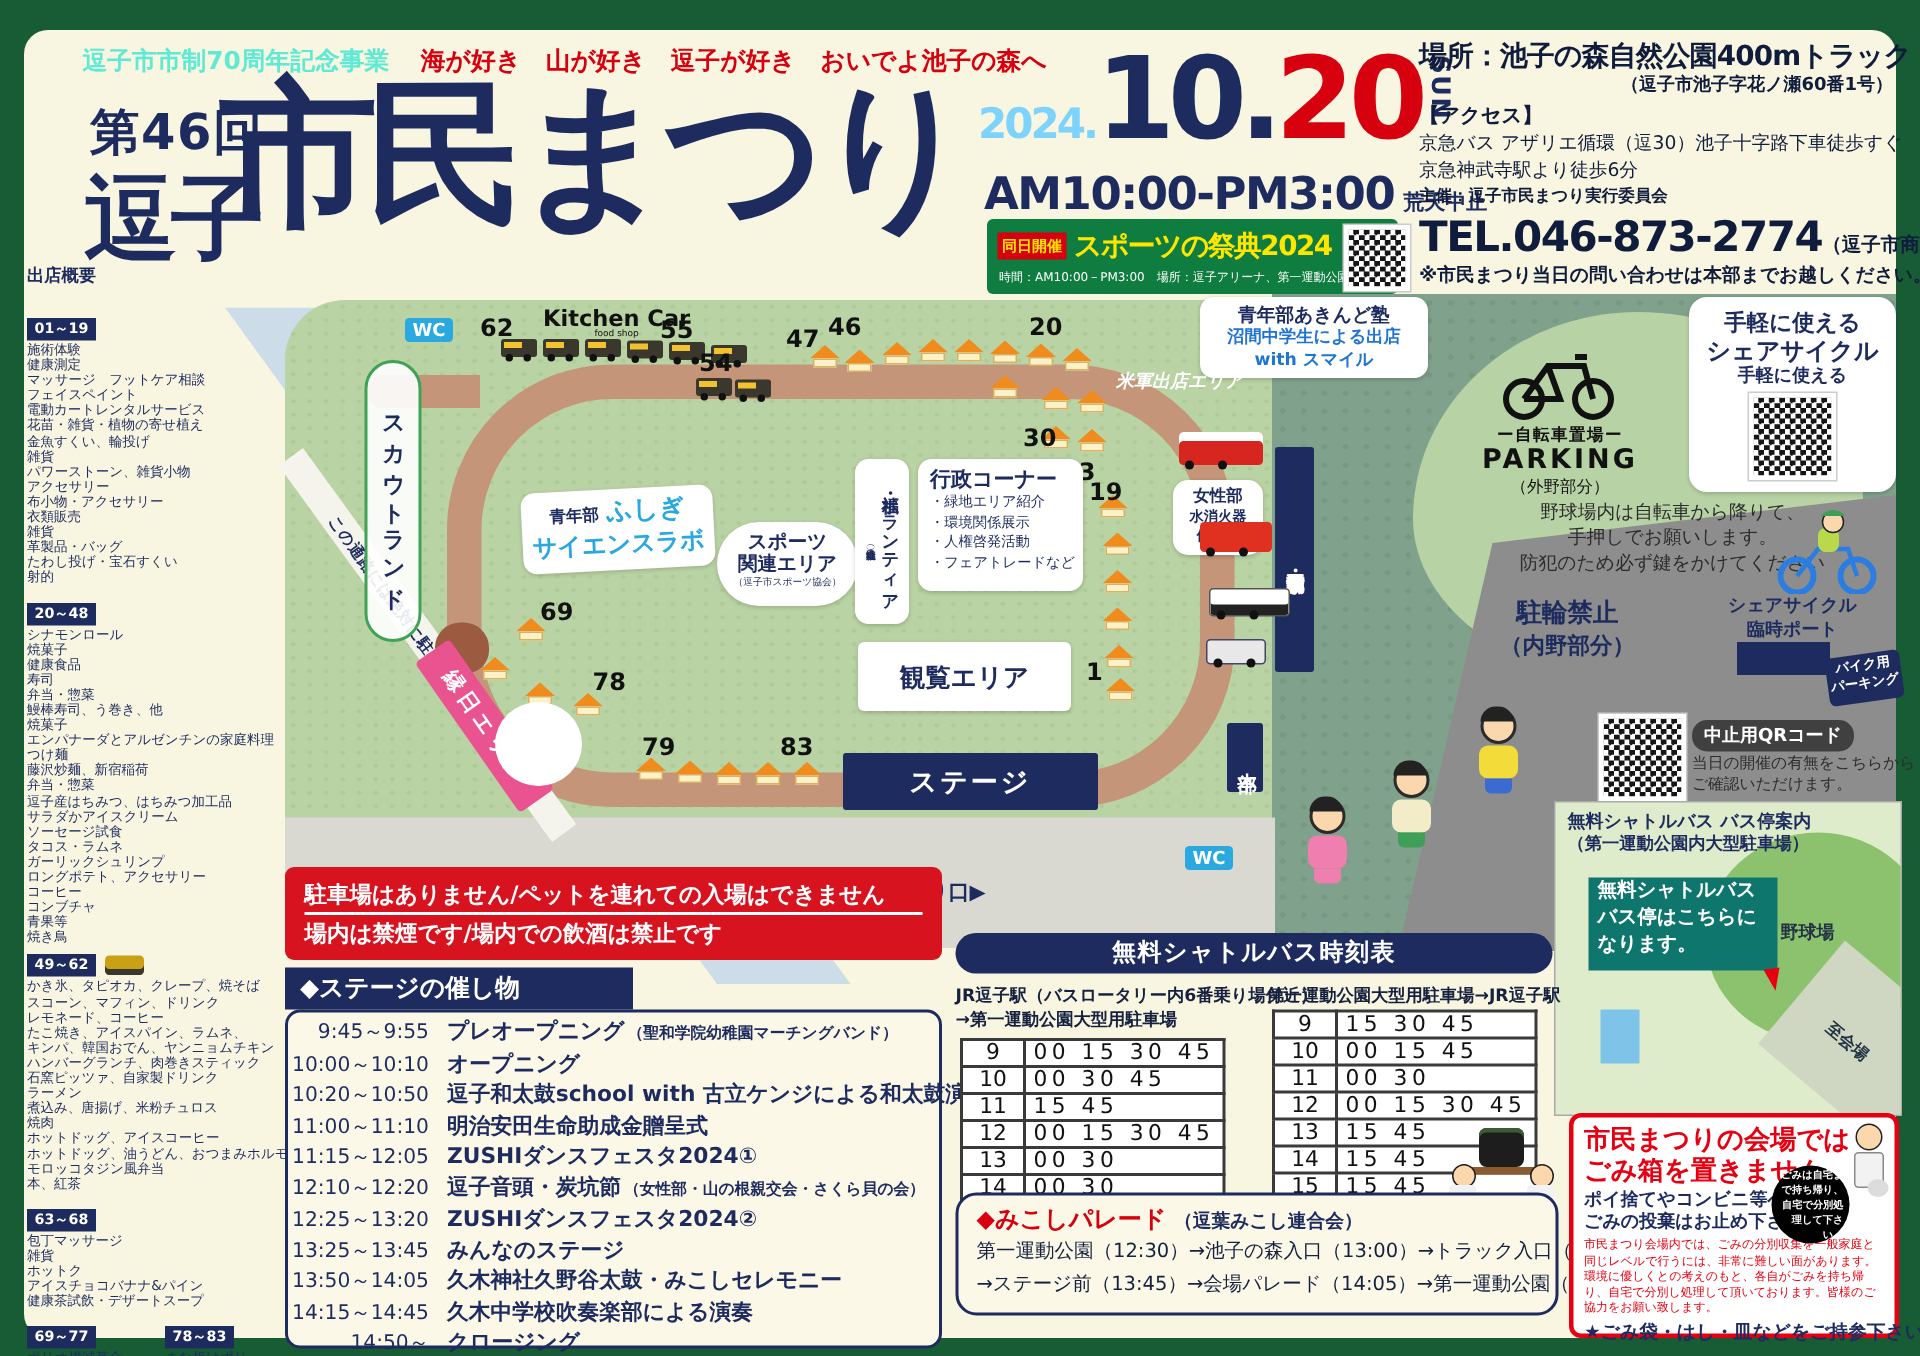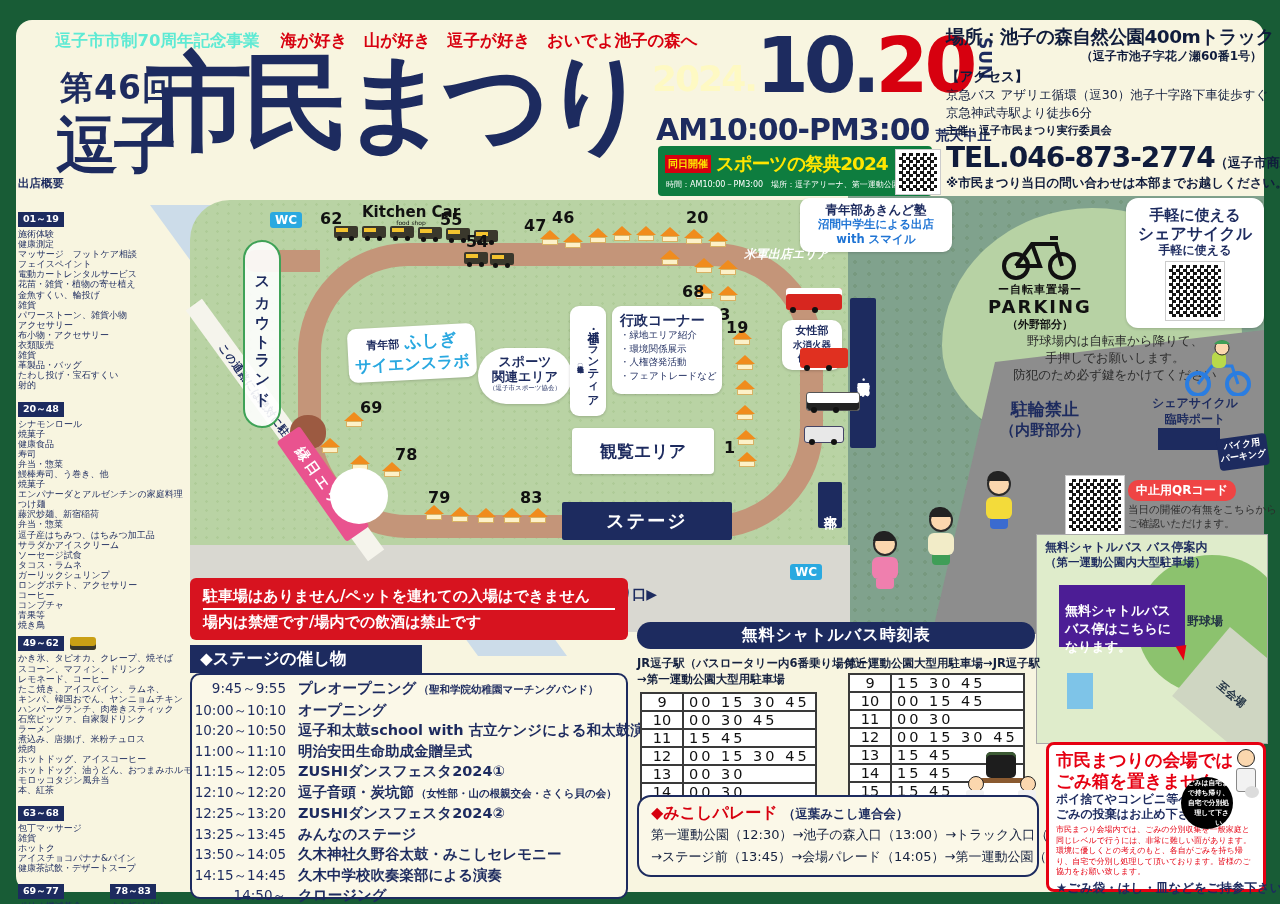--- a/index.html
+++ b/index.html
@@ -60,21 +60,21 @@
 
   <div class="abs" style="left:55px;top:30px;white-space:nowrap;">
     <span style="color:#5eead4;font-weight:bold;font-size:16.5px;margin-right:16px;">逗子市市制70周年記念事業</span>
     <span style="color:#d7000f;font-weight:bold;font-size:16.5px;">海が好き　山が好き　逗子が好き　おいでよ池子の森へ</span>
   </div>
   <div class="abs b navy" style="left:60px;top:66px;font-size:33px;letter-spacing:1px;">第46回</div>
   <div class="abs b navy" style="left:56px;top:104px;font-size:62px;letter-spacing:-4px;">逗子</div>
   <div class="abs b navy" style="left:146px;top:50px;font-size:106px;letter-spacing:-8px;line-height:1;">市民まつり</div>
 
   <div class="abs" style="left:652px;top:36px;display:flex;align-items:flex-end;">
-    <span style="font-size:36px;font-weight:bold;color:#fef9c3;letter-spacing:-2px;line-height:.9;">2024.</span>
+    <span style="font-size:28px;font-weight:bold;color:#7dd3fc;letter-spacing:-2px;line-height:.9;">2024.</span>
     <span style="font-size:76px;font-weight:bold;color:#1d2b5f;letter-spacing:-5px;line-height:.78;">10.</span>
     <span style="font-size:76px;font-weight:bold;color:#d7000f;letter-spacing:-4px;line-height:.78;">20</span>
     <span class="vert" style="font-size:17px;font-weight:bold;color:#1d2b5f;height:58px;margin-left:2px;letter-spacing:1px;text-orientation:mixed;">SUN</span>
   </div>
   <div class="abs" style="left:656px;top:112px;display:flex;align-items:baseline;">
     <span style="font-size:30px;font-weight:bold;color:#1d2b5f;letter-spacing:-1px;">AM10:00-PM3:00</span>
     <span style="font-size:14px;font-weight:bold;color:#1d2b5f;margin-left:6px;">荒天中止</span>
   </div>
   <div class="abs" style="left:658px;top:146px;width:274px;height:50px;background:#0e7d3f;border-radius:4px;">
     <div style="display:flex;align-items:center;padding:5px 6px 0 7px;">
@@ -224,21 +224,21 @@
   <div class="tent" style="left:476px;top:508px;"></div>
   <div class="tent" style="left:502px;top:508px;"></div>
   <div class="tent" style="left:528px;top:508px;"></div>
 
   <div class="num" style="left:320px;top:209px;">62</div>
   <div class="num" style="left:440px;top:210px;">55</div>
   <div class="num" style="left:466px;top:232px;">54</div>
   <div class="num" style="left:524px;top:216px;">47</div>
   <div class="num" style="left:552px;top:208px;">46</div>
   <div class="num" style="left:686px;top:208px;">20</div>
-  <div class="num" style="left:682px;top:282px;">68</div>
+  <div class="num" style="left:682px;top:282px;">30</div>
   <div class="num" style="left:708px;top:305px;">63</div>
   <div class="num" style="left:726px;top:318px;">19</div>
   <div class="num" style="left:724px;top:438px;">1</div>
   <div class="num" style="left:360px;top:398px;">69</div>
   <div class="num" style="left:395px;top:445px;">78</div>
   <div class="num" style="left:428px;top:488px;">79</div>
   <div class="num" style="left:520px;top:488px;">83</div>
 
   <div class="abs wc" style="left:270px;top:212px;">WC</div>
   <div class="abs" style="left:362px;top:206px;text-align:center;color:#111;">
@@ -339,21 +339,21 @@
     <div class="qr" style="width:52px;height:52px;margin:4px auto 0;"></div>
   </div>
   <svg class="abs" style="left:1000px;top:232px;" width="80" height="48" viewBox="0 0 80 48">
     <circle cx="16" cy="34" r="12" fill="none" stroke="#111" stroke-width="4"></circle>
     <circle cx="62" cy="34" r="12" fill="none" stroke="#111" stroke-width="4"></circle>
     <path d="M16 34 L32 12 L56 12 L62 34 M32 12 L40 34 L16 34 M50 6 L58 6" fill="none" stroke="#111" stroke-width="4"></path>
   </svg>
   <div class="abs" style="left:988px;top:282px;width:104px;text-align:center;color:#111;">
     <div style="font-size:11px;font-weight:bold;letter-spacing:1px;">ー自転車置場ー</div>
     <div style="font-size:18px;font-weight:bold;letter-spacing:2px;line-height:20px;">PARKING</div>
-    <div style="font-size:11px;font-weight:bold;">（外野部分）</div>
+    <div style="font-size:11px;font-weight:normal;">（外野部分）</div>
   </div>
   <div class="abs" style="left:990px;top:332px;width:250px;text-align:center;color:#2c2c2c;">
     <div style="font-size:12.5px;line-height:17px;">野球場内は自転車から降りて、</div>
     <div style="font-size:12.5px;line-height:17px;">手押しでお願いします。</div>
     <div style="font-size:12.5px;line-height:17px;">防犯のため必ず鍵をかけてください</div>
   </div>
   <div class="abs" style="left:985px;top:398px;width:120px;text-align:center;color:#1d2b5f;">
     <div style="font-size:17px;font-weight:bold;line-height:23px;">駐輪禁止</div>
     <div style="font-size:15px;font-weight:bold;">（内野部分）</div>
   </div>
@@ -370,38 +370,38 @@
   <svg class="abs" style="left:1182px;top:340px;" width="70" height="56" viewBox="0 0 70 56">
     <circle cx="16" cy="44" r="11" fill="none" stroke="#2a7de1" stroke-width="4"></circle>
     <circle cx="56" cy="44" r="11" fill="none" stroke="#2a7de1" stroke-width="4"></circle>
     <path d="M16 44 L30 26 L50 26 L56 44" fill="none" stroke="#2a7de1" stroke-width="3"></path>
     <rect x="30" y="12" width="14" height="16" rx="5" fill="#b9d94a"></rect>
     <circle cx="40" cy="8" r="7" fill="#fbd7ae" stroke="#222"></circle>
     <path d="M32 4 A 9 7 0 0 1 48 4 Z" fill="#3f9e57"></path>
   </svg>
 
   <div class="abs qr" style="left:1066px;top:476px;width:52px;height:52px;"></div>
-  <div class="abs" style="left:1128px;top:480px;background:#ef4444;color:#fff;font-size:12px;font-weight:bold;padding:2px 8px;border-radius:10px;text-align:right;">
+  <div class="abs" style="left:1128px;top:480px;background:#404040;color:#fff;font-size:12px;font-weight:bold;padding:2px 8px;border-radius:10px;text-align:right;">
     <span>中止用QRコード</span>
   </div>
   <div class="abs" style="left:1128px;top:502px;color:#2c2c2c;">
     <div style="font-size:10.5px;line-height:14px;">当日の開催の有無をこちらから</div>
     <div style="font-size:10.5px;line-height:14px;">ご確認いただけます。</div>
   </div>
 
   <div class="abs" style="left:1036px;top:534px;width:230px;height:208px;background:#dfeccb;border:1px solid #aaa;overflow:hidden;">
     <div class="abs" style="left:100px;top:20px;width:150px;height:140px;background:#8cc26e;border-radius:50%;"></div>
     <div class="abs" style="left:150px;top:120px;width:120px;height:90px;background:#cfd6c2;transform:rotate(40deg);"></div>
     <div class="abs" style="left:30px;top:138px;width:26px;height:36px;background:#7ec4e8;"></div>
     <div class="abs" style="left:8px;top:5px;color:#1d2b5f;">
       <div style="font-size:12px;font-weight:bold;line-height:15px;">無料シャトルバス バス停案内</div>
       <div style="font-size:11.5px;font-weight:bold;line-height:15px;">（第一運動公園内大型駐車場）</div>
     </div>
     <div class="abs b" style="left:150px;top:78px;font-size:12px;color:#234;">野球場</div>
-    <div class="abs" style="left:22px;top:50px;width:126px;height:62px;background:#4c1d95;color:#fff;padding:17px 6px;box-sizing:border-box;">
+    <div class="abs" style="left:22px;top:50px;width:126px;height:62px;background:#0f766e;color:#fff;padding:0 6px;box-sizing:border-box;">
       <div style="font-size:13px;font-weight:bold;line-height:18px;">無料シャトルバス</div>
       <div style="font-size:13px;font-weight:bold;line-height:18px;">バス停はこちらに</div>
       <div style="font-size:13px;font-weight:bold;line-height:18px;">なります。</div>
     </div>
     <div class="abs" style="left:142px;top:108px;width:0;height:0;border-left:10px solid #e60012;border-top:4px solid transparent;border-bottom:12px solid transparent;transform:rotate(-30deg);"></div>
     <div class="abs b" style="left:178px;top:152px;font-size:11px;color:#234;transform:rotate(40deg);">至会場</div>
   </div>
 
   <div class="abs" style="left:190px;top:578px;width:438px;height:62px;background:#d7131f;border-radius:6px;color:#fff;padding:6px 13px;box-sizing:border-box;">
     <div style="font-size:15px;font-weight:bold;line-height:24px;border-bottom:2px solid #fff;white-space:nowrap;">駐車場はありません/ペットを連れての入場はできません</div>

